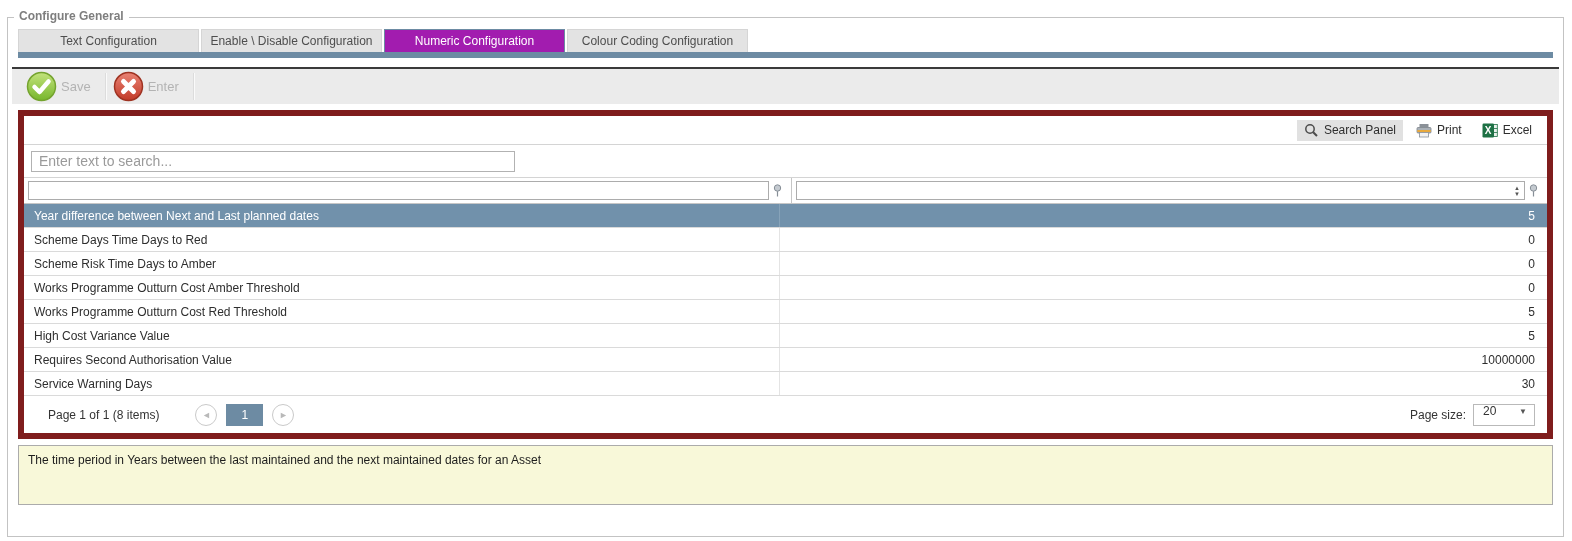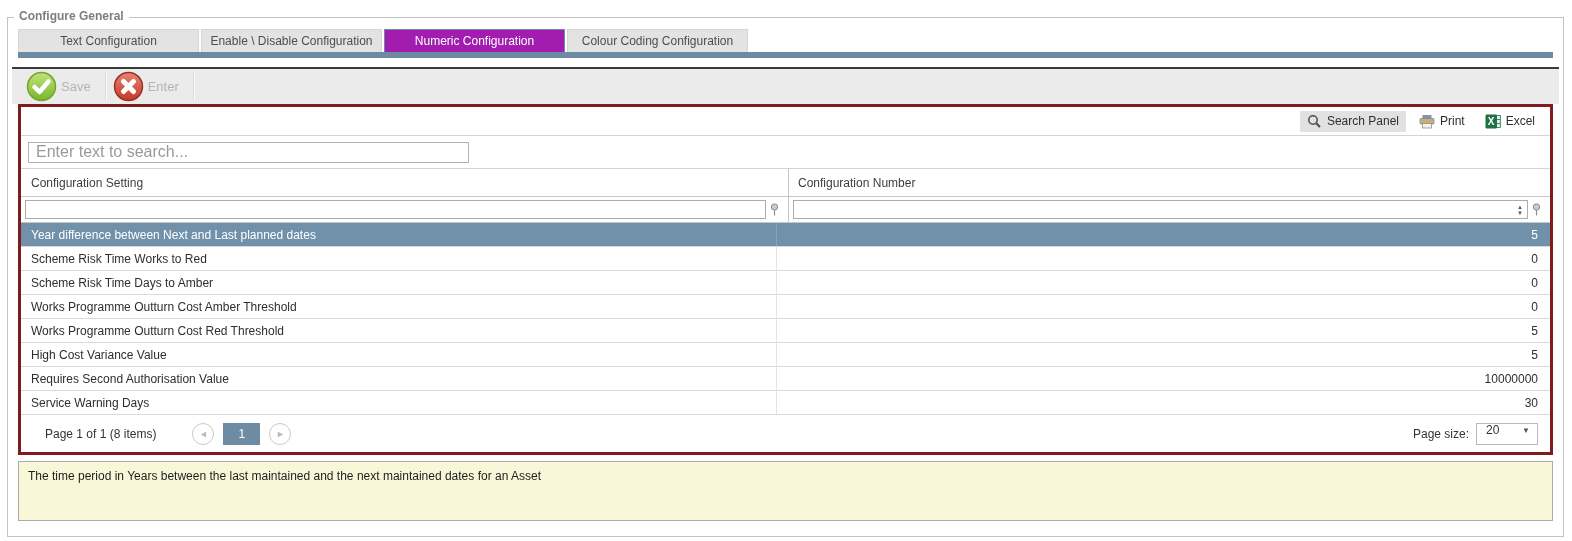--- a/index.html
+++ b/index.html
@@ -15,27 +15,27 @@
   .tab.active { background:#a21caf; border-color:#6d8ba3; color:#fff; }
   .tab-underline { height:6px; background:#6d8ba3; }
 
   
   .toolbar { margin:9px -6px 0 -6px; background:#ebebeb; border-top:2px solid #3a3a3a; height:37px; display:flex; align-items:center; padding-left:8px; }
   .tb-btn { display:flex; align-items:center; gap:4px; padding:0 14px 0 6px; height:100%; }
   .tb-label { color:#b3b3b3; font-size:13px; }
   .tb-sep { width:0; height:27px; border-left:1px solid #dcdcdc; border-right:1px solid #fafafa; }
 
   
-  .grid-panel { border:3px solid #7f1d1d; background:#fff; }
+  .grid-panel { margin-top:6px; border:6px solid #7f1d1d; background:#fff; }
   .grid-toolbar { height:29px; display:flex; justify-content:flex-end; align-items:center; gap:6px; padding-right:8px; border-bottom:1px solid #d4d4d4; }
   .gt-btn { display:flex; gap:5px; align-items:center; padding:3px 7px; color:#2e2e2e; cursor:default; }
   .gt-btn.toggled { background:#e1e1e1; }
 
   .search-row { height:33px; display:flex; align-items:center; padding-left:7px; border-bottom:1px solid #d4d4d4; }
-  .search-input { width:441px; height:21px; border:1px solid #b2b2b2; padding:0 7px; font-family:"Liberation Sans",sans-serif; font-size:16px; color:#be185d; outline:none; }
+  .search-input { width:484px; height:21px; border:1px solid #b2b2b2; padding:0 7px; font-family:"Liberation Sans",sans-serif; font-size:14px; color:#be185d; outline:none; }
   .search-input::placeholder { color:#9a9a9a; }
 
   .header-row { height:28px; display:flex; border-bottom:1px solid #c6c6c6; color:#3d3d3d; }
   .hc1 { width:768px; border-right:1px solid #c6c6c6; display:flex; align-items:center; padding-left:10px; }
   .hc2 { flex:1; display:flex; align-items:center; padding-left:9px; }
 
   .filter-row { height:26px; display:flex; border-bottom:1px solid #c6c6c6; }
   .fcell { display:flex; align-items:center; gap:3px; height:100%; padding:0 4px; }
   .fcell.one { width:768px; border-right:1px solid #c6c6c6; }
   .fcell.two { flex:1; }
@@ -158,24 +158,20 @@
             </svg>
           </span>
           <span>Excel</span>
         </div>
       </div>
 
       <div class="search-row">
         <input class="search-input" type="text" placeholder="Enter text to search..." style="">
       </div>
 
-      <div class="header-row">
-        <div class="hc1">Configuration Setting</div>
-        <div class="hc2">Configuration Number</div>
-      </div>
 
       <div class="filter-row">
         <div class="fcell one">
           <div class="fbox">
               <input type="text" style="">
             </div>
           <span class="pin">
             <svg width="11" height="14" viewBox="0 0 11 14">
               <circle cx="5.5" cy="4" r="3.2" fill="#c4cad0" stroke="#878f97" stroke-width="1"></circle>
               <line x1="5.5" y1="7.2" x2="5.5" y2="12.5" stroke="#878f97" stroke-width="1.2"></line>
@@ -198,21 +194,21 @@
           </span>
         </div>
       </div>
 
       <div id="rows">
           <div class="row selected">
     <div class="c1">Year difference between Next and Last planned dates</div>
     <div class="c2">5</div>
   </div>
           <div class="row">
-    <div class="c1">Scheme Risk Time Works to Red</div>
+    <div class="c1">Scheme Days Time Days to Red</div>
     <div class="c2">0</div>
   </div>
           <div class="row">
     <div class="c1">Scheme Risk Time Days to Amber</div>
     <div class="c2">0</div>
   </div>
           <div class="row">
     <div class="c1">Works Programme Outturn Cost Amber Threshold</div>
     <div class="c2">0</div>
   </div>

